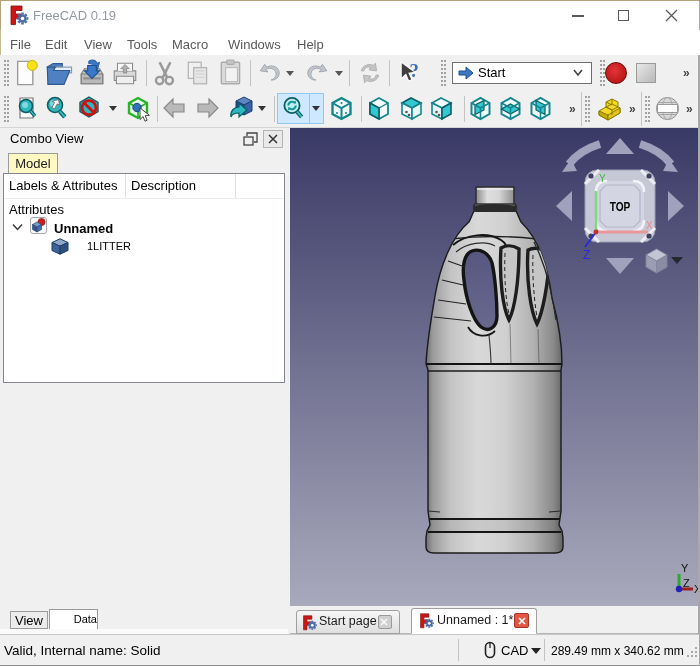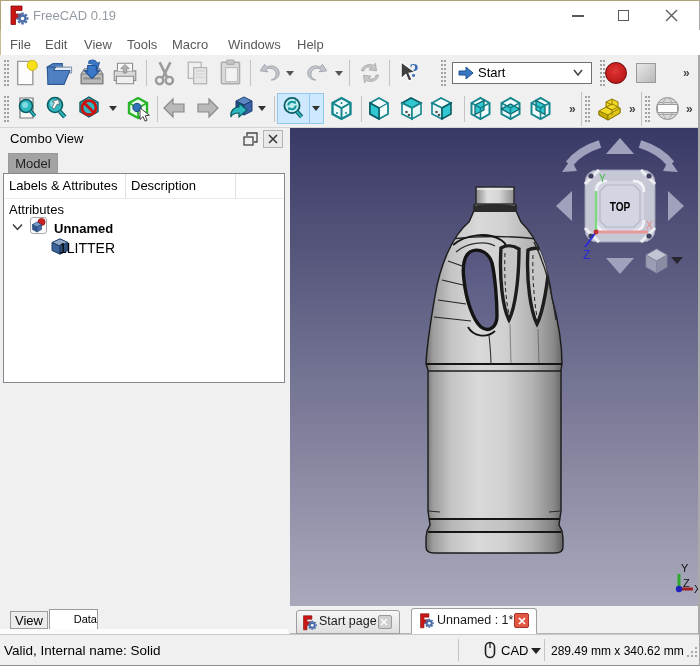--- a/index.html
+++ b/index.html
@@ -302,21 +302,21 @@
 <div class="abs" id="dock">
   <div class="abs" id="dock-title">Combo View</div>
   <svg class="abs" style="left:243px;top:4px;" width="15" height="15" viewBox="0 0 15 15">
     <path d="M4 4 v-3 h10 v9 h-3" fill="none" stroke="#444" stroke-width="1.3"></path>
     <rect x="1" y="5" width="9" height="8" fill="#f0f0f0" stroke="#444" stroke-width="1.3"></rect>
   </svg>
   <div class="abs" style="left:263px;top:2px;width:20px;height:18px;background:#e9e9e9;border:1px solid #b4b4b4;"></div>
   <svg class="abs" style="left:267px;top:5px;" width="12" height="12" viewBox="0 0 12 12">
     <path d="M2 2 L10 10 M10 2 L2 10" stroke="#333" stroke-width="1.5"></path>
   </svg>
-  <div class="abs" id="tab-model" style="left:8px;width:50px;background:#a3a3a3;border:1px solid #9b9b9b;border-bottom:none;">Model</div>
+  <div class="abs" id="tab-model" style="left:8px;width:50px;background:#fef9c3;border:1px solid #9b9b9b;border-bottom:none;">Model</div>
   <div class="abs" id="tab-tasks" style="left:58px;width:49px;background:#e9e9e9;border:1px solid #9b9b9b;border-bottom:none;margin-top:20px;">Tasks</div>
   <div class="abs" id="tree-box">
     <div class="abs colhdr" style="left:5px;top:4px;">Labels &amp; Attributes</div>
     <div class="abs colhdr" style="left:127px;top:4px;text-align:center;">Description</div>
     <div class="abs vline" style="left:121px;top:0;height:24px;"></div>
     <div class="abs vline" style="left:231px;top:0;height:24px;"></div>
     <div class="abs" style="left:0;top:24px;width:280px;height:1px;background:#ececec;"></div>
     <div class="abs" style="left:5px;top:28px;font-size:13px;">Attributes</div>
     <svg class="abs" style="left:7px;top:48px;" width="13" height="10" viewBox="0 0 13 10">
         <path d="M2 2.5 L6.5 7.5 L11 2.5" fill="none" stroke="#3c3c3c" stroke-width="1.5"></path>
@@ -327,21 +327,21 @@
       <path d="M2.5 7.5 L7 5 L11.5 7.5 L7 10 Z" fill="#7a9cc8" stroke="#2a4a78" stroke-width="0.7"></path>
       <path d="M2.5 7.5 L7 10 L7 15 L2.5 12.5 Z" fill="#33568c" stroke="#2a4a78" stroke-width="0.7"></path>
       <path d="M7 10 L11.5 7.5 L11.5 12.5 L7 15 Z" fill="#4a6da8" stroke="#2a4a78" stroke-width="0.7"></path>
     </svg>
     <div class="abs" style="left:50px;top:47px;font-size:13px;font-weight:bold;">Unnamed</div>
     <svg class="abs" style="left:46px;top:64px;" width="20" height="17" viewBox="0 0 20 17">
       <path d="M2 4.5 L10 0.8 L18 4.5 L10 8.2 Z" fill="#8fa8c8" stroke="#1d3c64" stroke-width="1"></path>
       <path d="M2 4.5 L10 8.2 L10 16.2 L2 12.5 Z" fill="#3c6498" stroke="#1d3c64" stroke-width="1"></path>
       <path d="M10 8.2 L18 4.5 L18 12.5 L10 16.2 Z" fill="#30517e" stroke="#1d3c64" stroke-width="1"></path>
     </svg>
-    <div class="abs" style="left:55px;top:66px;font-size:14px;">1LITTER</div>
+    <div class="abs" style="left:83px;top:66px;font-size:11px;">1LITTER</div>
   </div>
   <div class="abs" style="left:0px;top:501px;width:288px;height:5px;background:#fbfbfb;"></div>
   <div class="abs" id="bottom-tabs">
     <div class="abs" style="left:10px;top:2px;width:38px;height:18px;background:#ececec;border:1px solid #9b9b9b;font-size:13px;text-align:center;line-height:17px;">View</div>
     <div class="abs" style="left:49px;top:0px;width:49px;height:20px;background:#fff;border:1px solid #9b9b9b;border-bottom:none;font-size:11px;text-align:right;line-height:19px;">Data</div>
   </div>
 </div>
 
 <div class="abs" id="viewport">
 <svg width="408" height="478" viewBox="0 0 408 478" style="position:absolute;left:0;top:0;">

